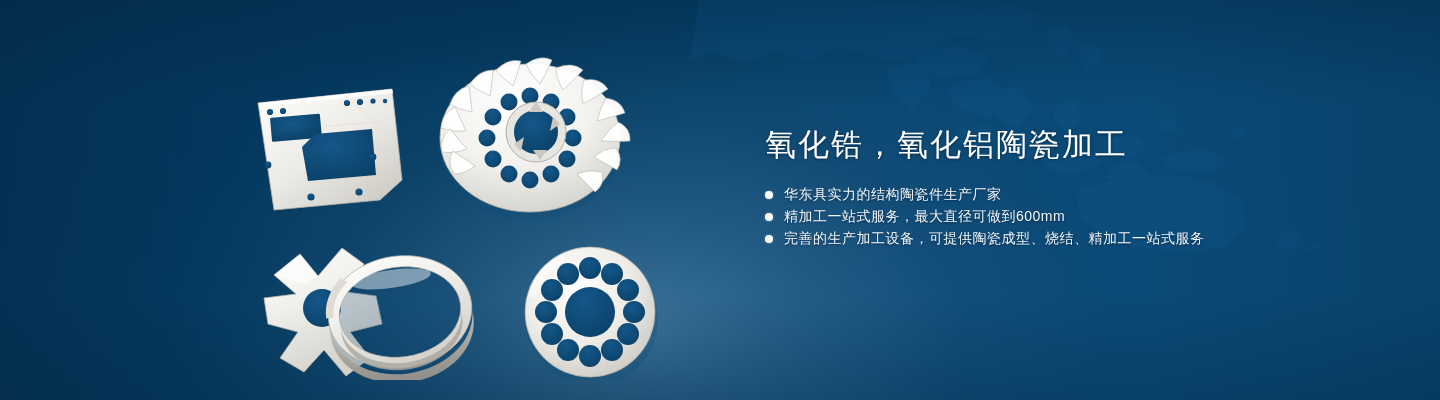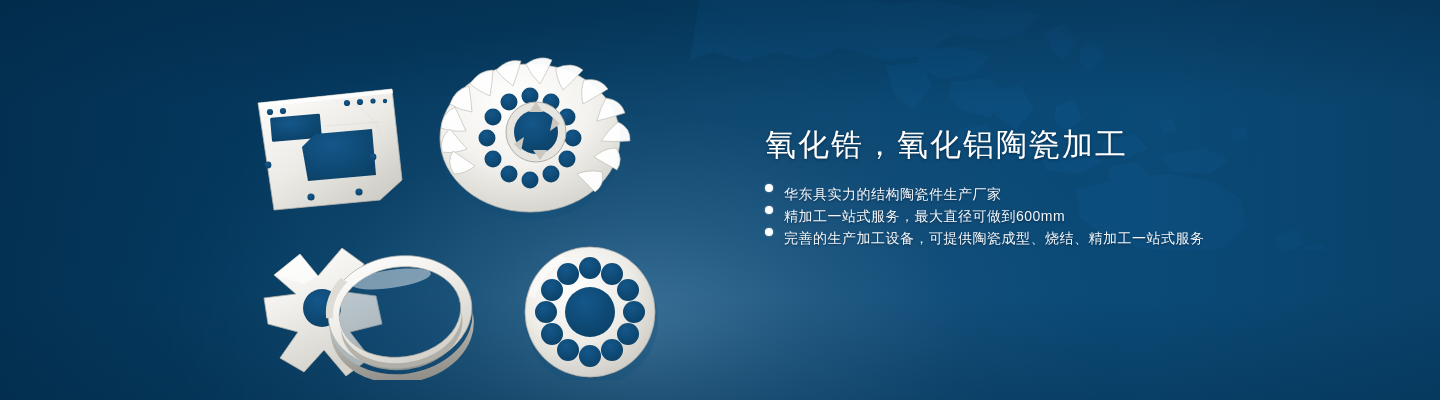--- a/index.html
+++ b/index.html
@@ -71,21 +71,21 @@
     font-weight:400;
     text-shadow:0 1px 3px rgba(0,20,40,0.55);
     white-space:nowrap;
   }
   #bullets {
     margin-top:19px;
     list-style:none;
   }
   .bullet-row {
     display:flex;
-    align-items:flex-start;
+    align-items:center;
     height:21px;
     margin-bottom:1px;
   }
   .bullet-dot {
     width:8px; height:8px;
     border-radius:50%;
     background:#ffffff;
     flex:0 0 8px;
     margin-right:11px;
     box-shadow:0 0 2px rgba(255,255,255,0.45);

